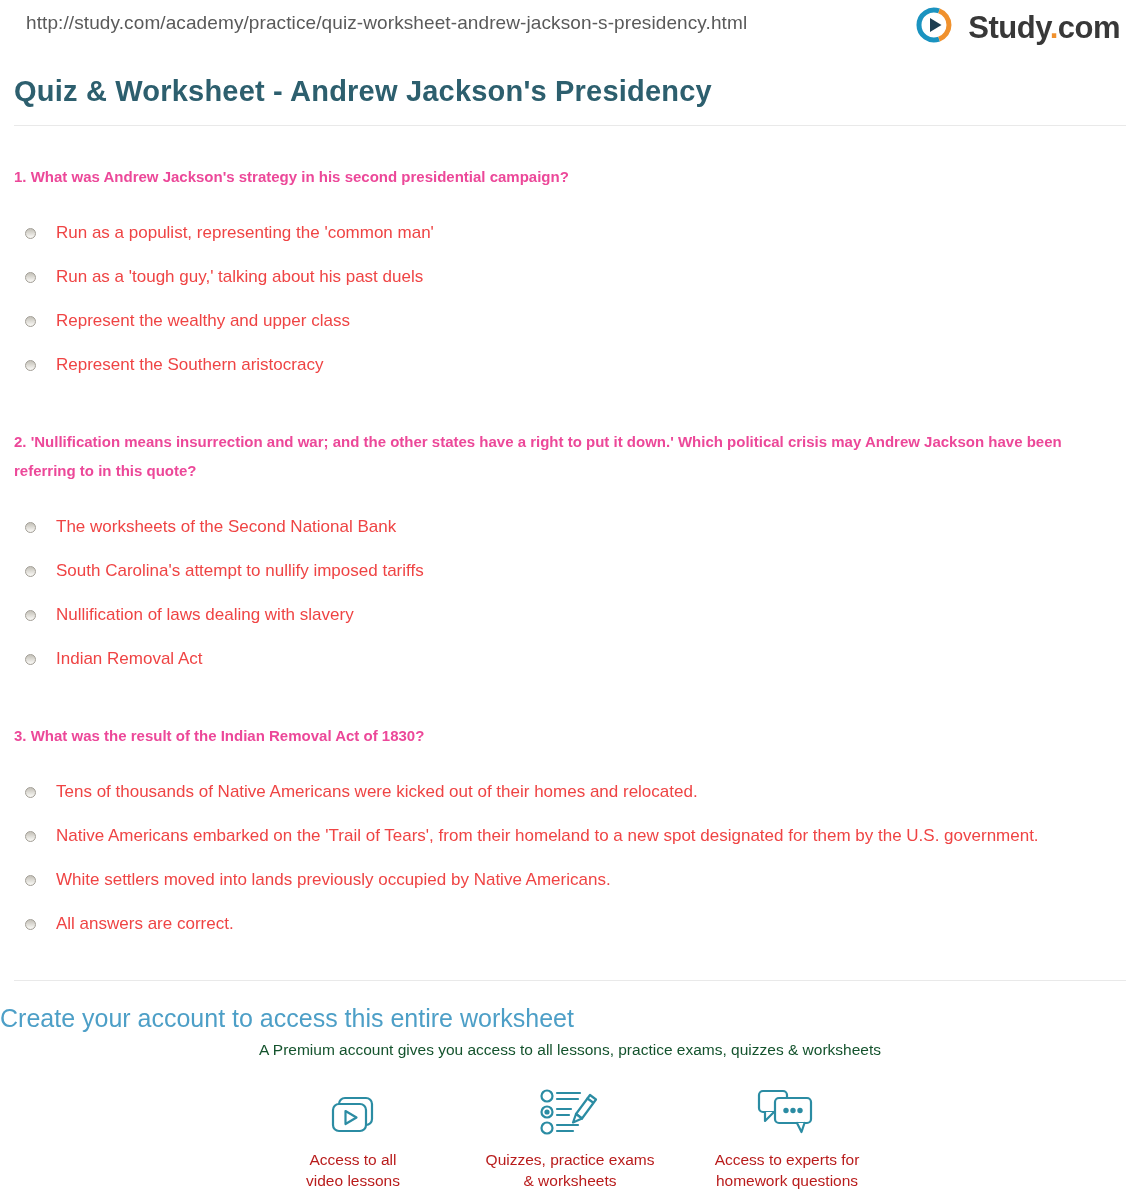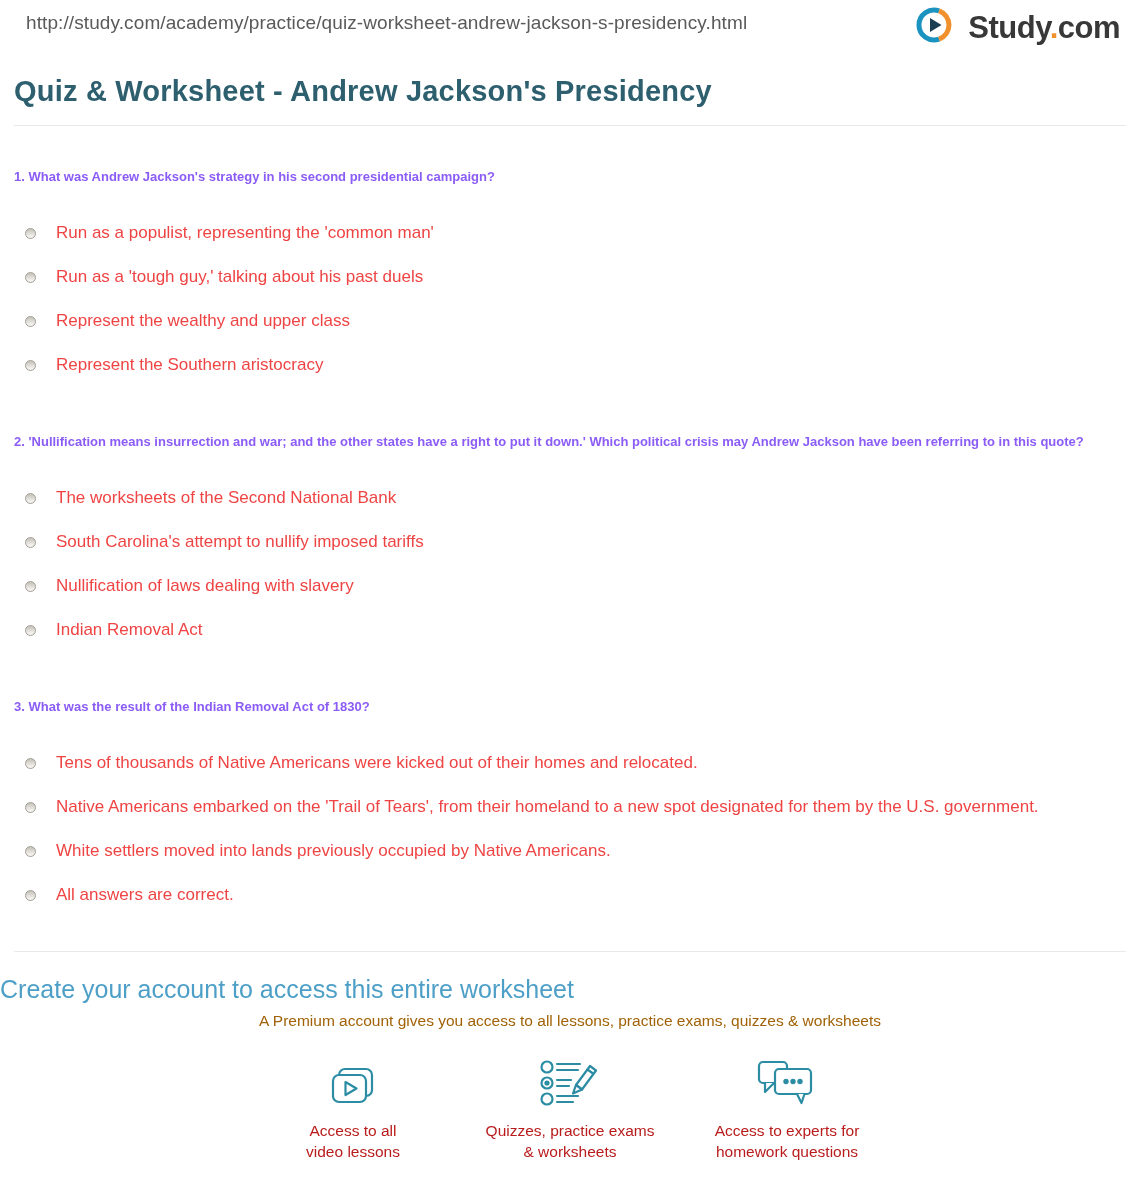--- a/index.html
+++ b/index.html
@@ -16,34 +16,34 @@
   .logo { position: absolute; top: 7px; right: 20px; display: flex; align-items: center; gap: 16px; cursor: pointer; }
   .logo-text { font-size: 31px; font-weight: 700; color: #383838; letter-spacing: -0.5px; line-height: 1; }
   .logo-text .dot { color: #f0912d; }
 
   
   .page-title { margin: 40px 14px 0; font-size: 29px; font-weight: 700; color: #2d5f6e; letter-spacing: 0.2px; line-height: 34px; }
 
   .divider { border: none; border-top: 1px solid #e9e9e9; margin: 17px 14px 0; }
 
   
-  .question-heading { margin: 36px 20px 0 14px; font-size: 13px; font-weight: 700; color: #8b5cf6; line-height: 29px; max-width: 1095px; }
+  .question-heading { margin: 36px 20px 0 14px; font-size: 15px; font-weight: 700; color: #ec4899; line-height: 29px; max-width: 1095px; }
   .question-heading + .question-heading, .options + .question-heading { margin-top: 40px; }
   .options { margin-top: 20px; }
   .option-row { display: flex; align-items: center; gap: 20px; margin: 0 14px 0 25px; padding: 12px 0; }
   .radio {
     width: 11px; height: 11px; border-radius: 50%; flex-shrink: 0;
     border: 1px solid #a29e96; background: linear-gradient(180deg, #c9c6be 10%, #f4f3ef 85%);
   }
   .option-text { font-size: 17px; color: #ef4444; line-height: 20px; }
 
   
   .cta-divider { border: none; border-top: 1px solid #e9e9e9; margin: 34px 14px 0; }
   .cta-heading { margin: 22px auto 0; font-size: 25px; font-weight: 400; color: #4d9fc7; line-height: 30px; cursor: pointer; }
-  .cta-sub { margin: 8px auto 0; text-align: center; font-size: 15.5px; color: #a16207; line-height: 18px; }
+  .cta-sub { margin: 8px auto 0; text-align: center; font-size: 15.5px; color: #14532d; line-height: 18px; }
 
   .features { display: flex; justify-content: center; margin-top: 26px; }
   .feature { width: 217px; text-align: center; }
   .feature-icon { height: 54px; display: flex; align-items: flex-end; justify-content: center; margin-bottom: 10px; }
   .feature-icon svg { display: block; }
   .feature-label { font-size: 15.5px; color: #b91c1c; line-height: 21px; }
 
   .icon-stroke { stroke: #2b8ca3; stroke-width: 2.2; fill: none; stroke-linecap: round; stroke-linejoin: round; }
   .icon-fill { fill: #2b8ca3; stroke: none; }
   .icon-white { fill: #ffffff; }

